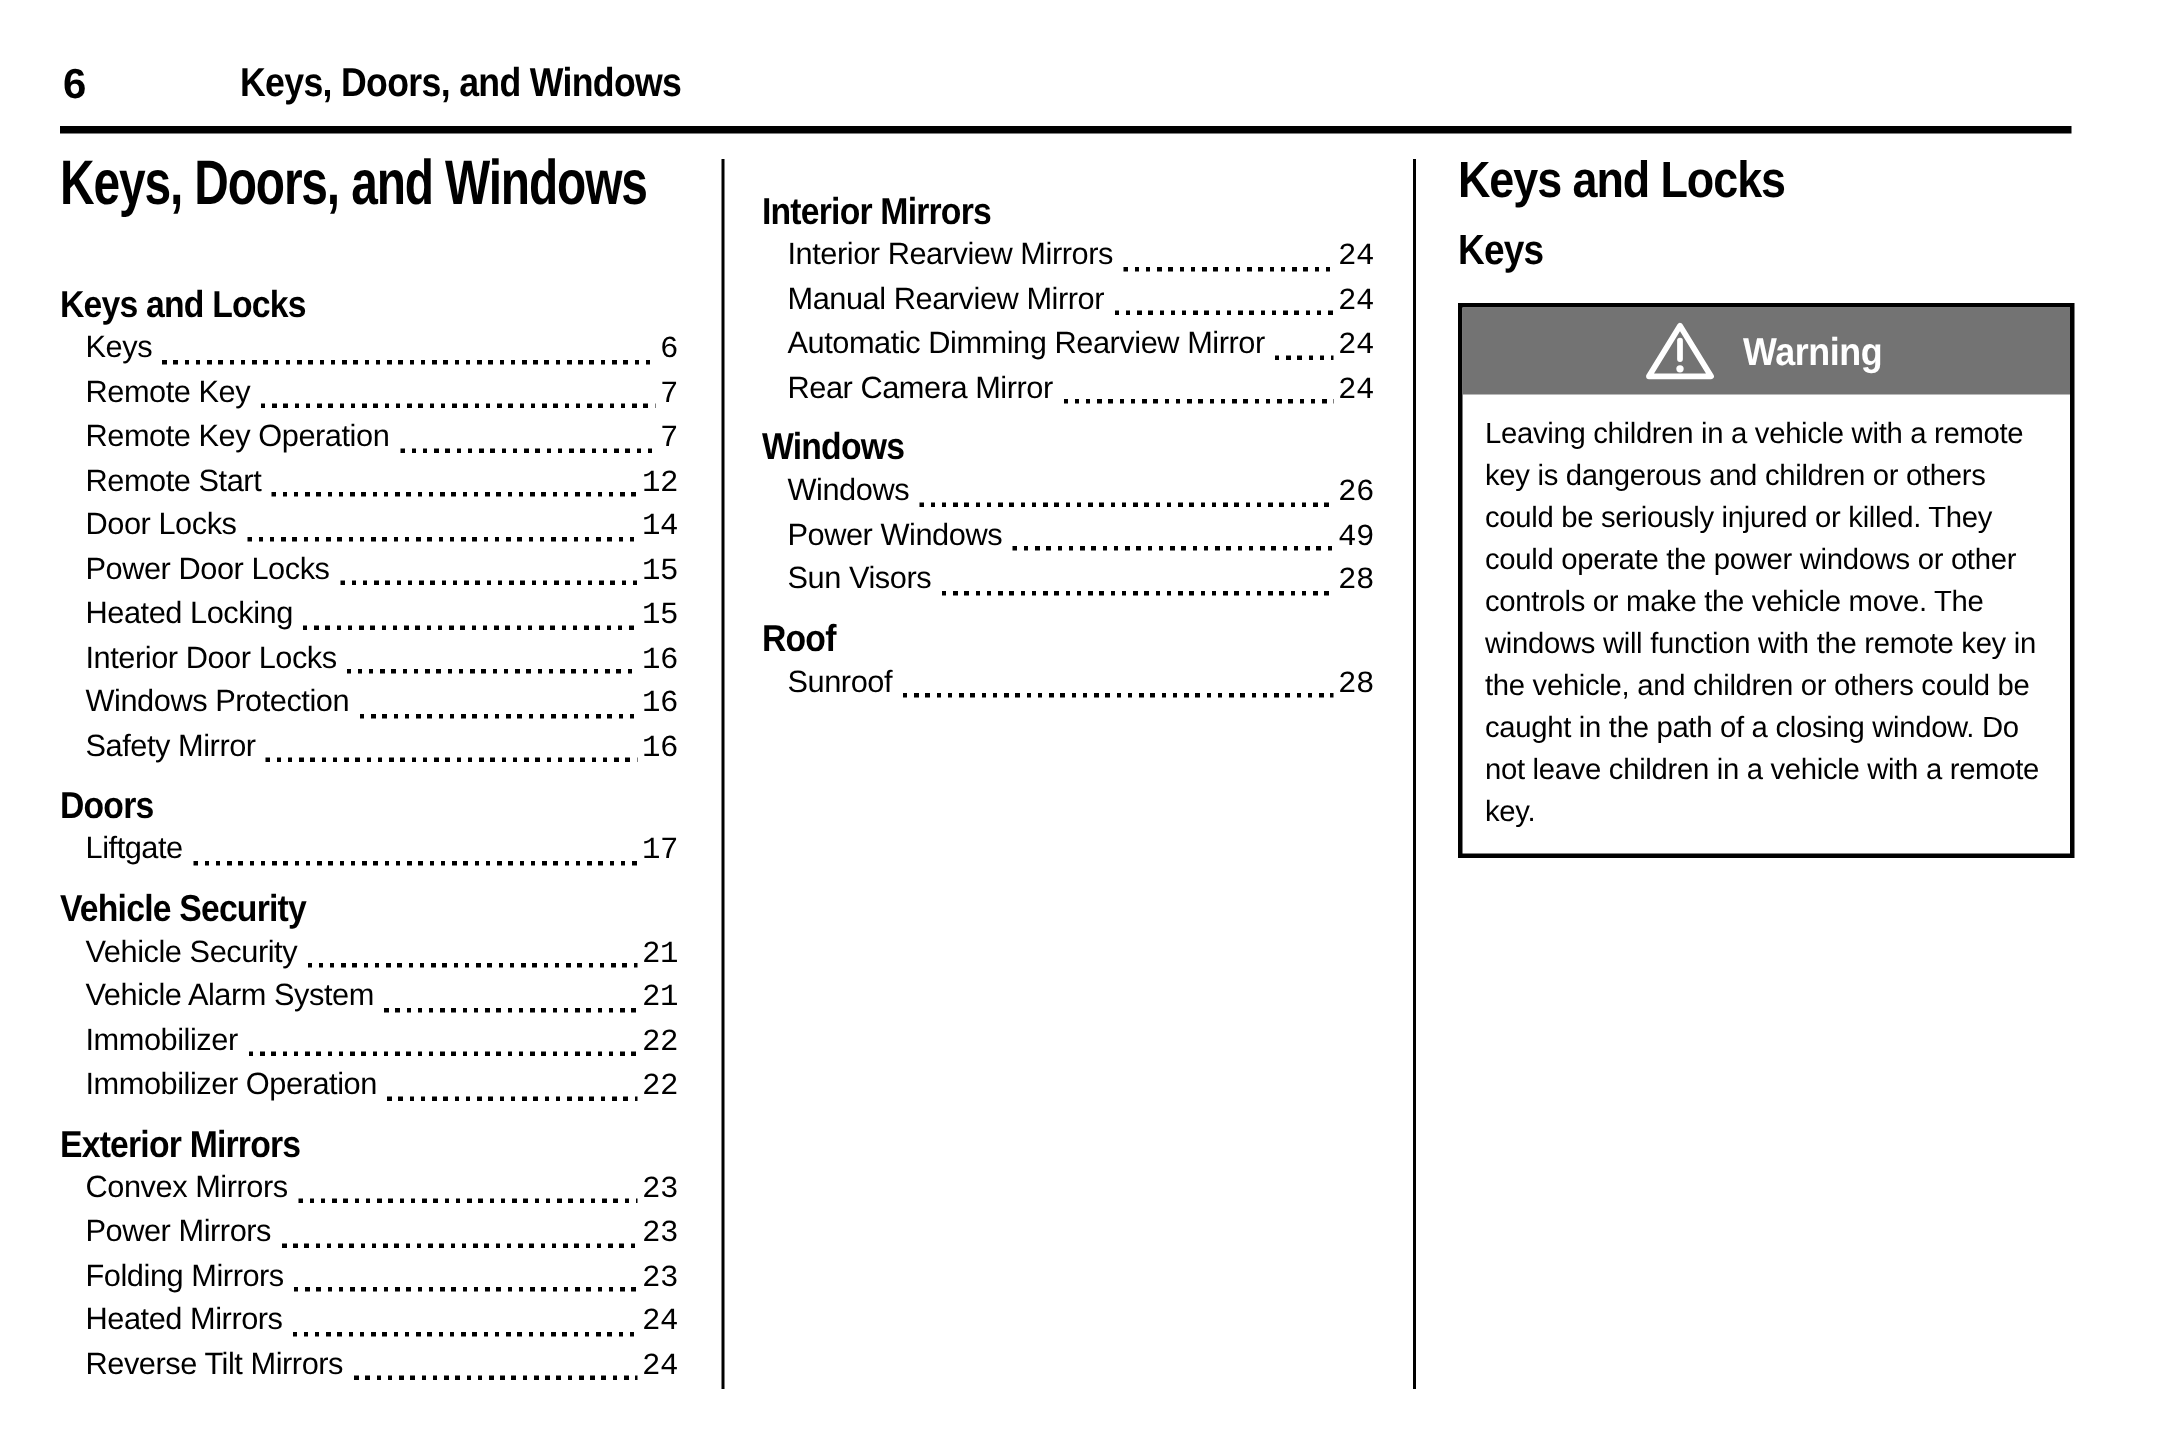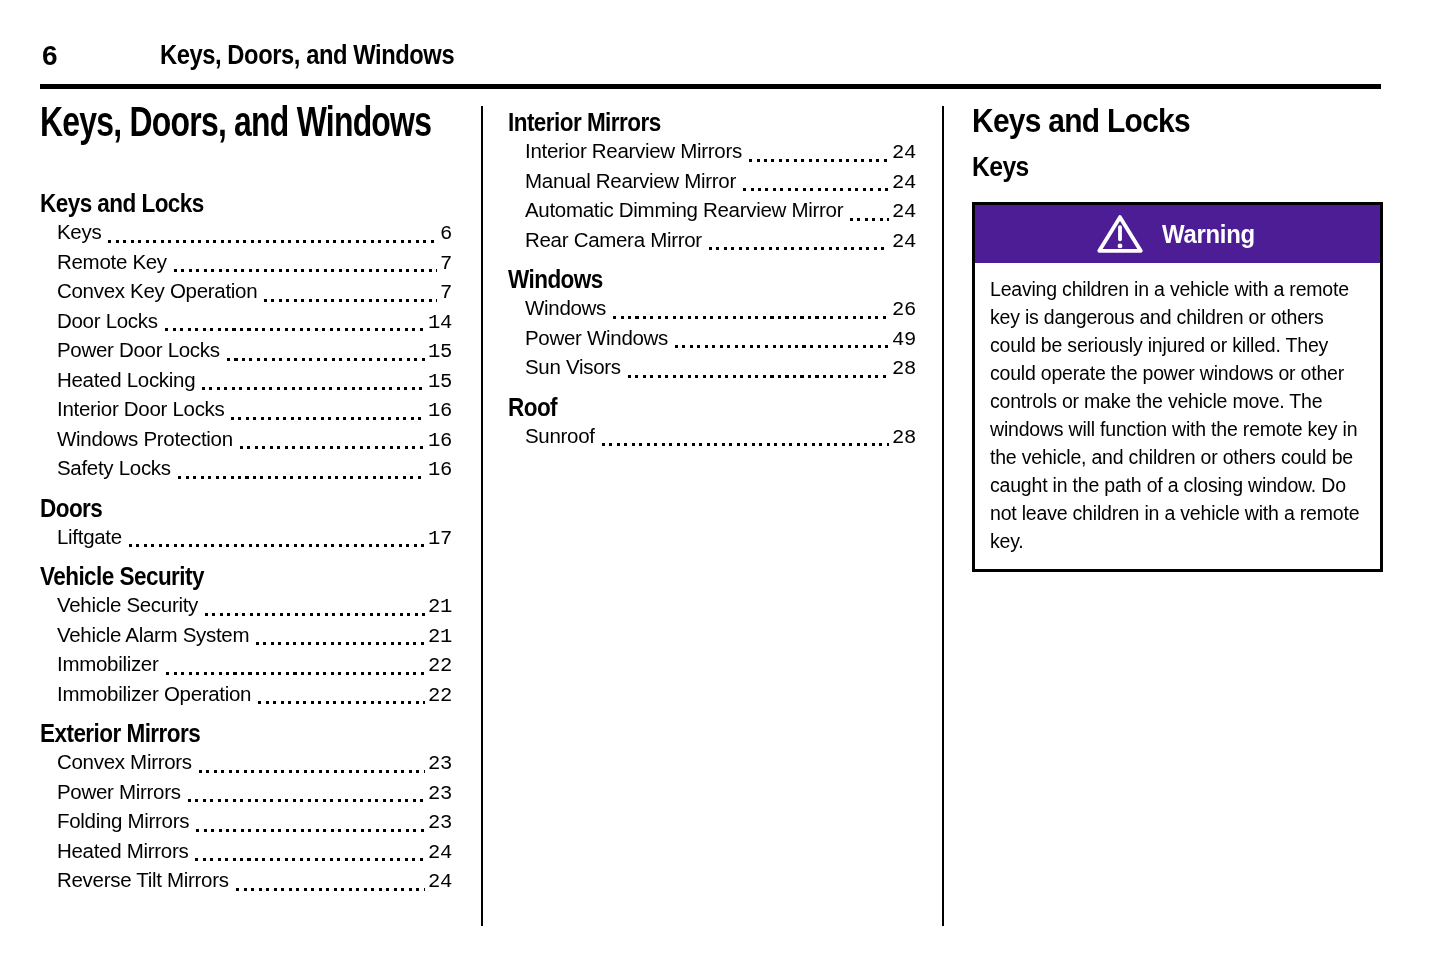--- a/index.html
+++ b/index.html
@@ -46,21 +46,21 @@
     position: absolute;
     top: 106px;
     width: 2px; height: 820px;
     background: #000000;
   }
   .sep-1 { left: 481px; }
   .sep-2 { left: 942px; }
   
   .col { position: absolute; }
   .col-1 { left: 40px;  top: 98px;  width: 412px; }
-  .col-2 { left: 508px; top: 107px; width: 408px; }
+  .col-2 { left: 508px; top: 126px; width: 408px; }
   .col-3 { left: 972px; top: 100px; width: 411px; }
 
   .chapter-title {
     font-size: 42px;
     font-weight: bold;
     line-height: 48px;
     height: 48px;
     letter-spacing: -1px;
     white-space: nowrap;
     display: block;
@@ -117,21 +117,21 @@
     transform: scaleX(0.88);
     transform-origin: 0 50%;
     margin-top: 10px;
   }
   .warning-box {
     margin-top: 18px;
     border: 3px solid #000000;
   }
   .warning-head {
     height: 58px;
-    background: #4c1d95;
+    background: #737373;
     color: #ffffff;
     display: flex;
     align-items: center;
     justify-content: center;
     gap: 15px;
   }
   .warning-title {
     font-size: 26px;
     font-weight: bold;
     letter-spacing: -0.3px;
@@ -167,25 +167,30 @@
             <span class="entry-label">Keys</span>
             <span class="leader"></span>
             <span class="entry-page">6</span>
           </div>
           <div class="toc-entry">
             <span class="entry-label">Remote Key</span>
             <span class="leader"></span>
             <span class="entry-page">7</span>
           </div>
           <div class="toc-entry">
-            <span class="entry-label">Convex Key Operation</span>
+            <span class="entry-label">Remote Key Operation</span>
             <span class="leader"></span>
             <span class="entry-page">7</span>
           </div>
           <div class="toc-entry">
+            <span class="entry-label">Remote Start</span>
+            <span class="leader"></span>
+            <span class="entry-page">12</span>
+          </div>
+          <div class="toc-entry">
             <span class="entry-label">Door Locks</span>
             <span class="leader"></span>
             <span class="entry-page">14</span>
           </div>
           <div class="toc-entry">
             <span class="entry-label">Power Door Locks</span>
             <span class="leader"></span>
             <span class="entry-page">15</span>
           </div>
           <div class="toc-entry">
@@ -197,21 +202,21 @@
             <span class="entry-label">Interior Door Locks</span>
             <span class="leader"></span>
             <span class="entry-page">16</span>
           </div>
           <div class="toc-entry">
             <span class="entry-label">Windows Protection</span>
             <span class="leader"></span>
             <span class="entry-page">16</span>
           </div>
           <div class="toc-entry">
-            <span class="entry-label">Safety Locks</span>
+            <span class="entry-label">Safety Mirror</span>
             <span class="leader"></span>
             <span class="entry-page">16</span>
           </div>
         </div>
         <div class="toc-section">
           <div class="toc-heading">Doors</div>
           <div class="toc-entry">
             <span class="entry-label">Liftgate</span>
             <span class="leader"></span>
             <span class="entry-page">17</span>

